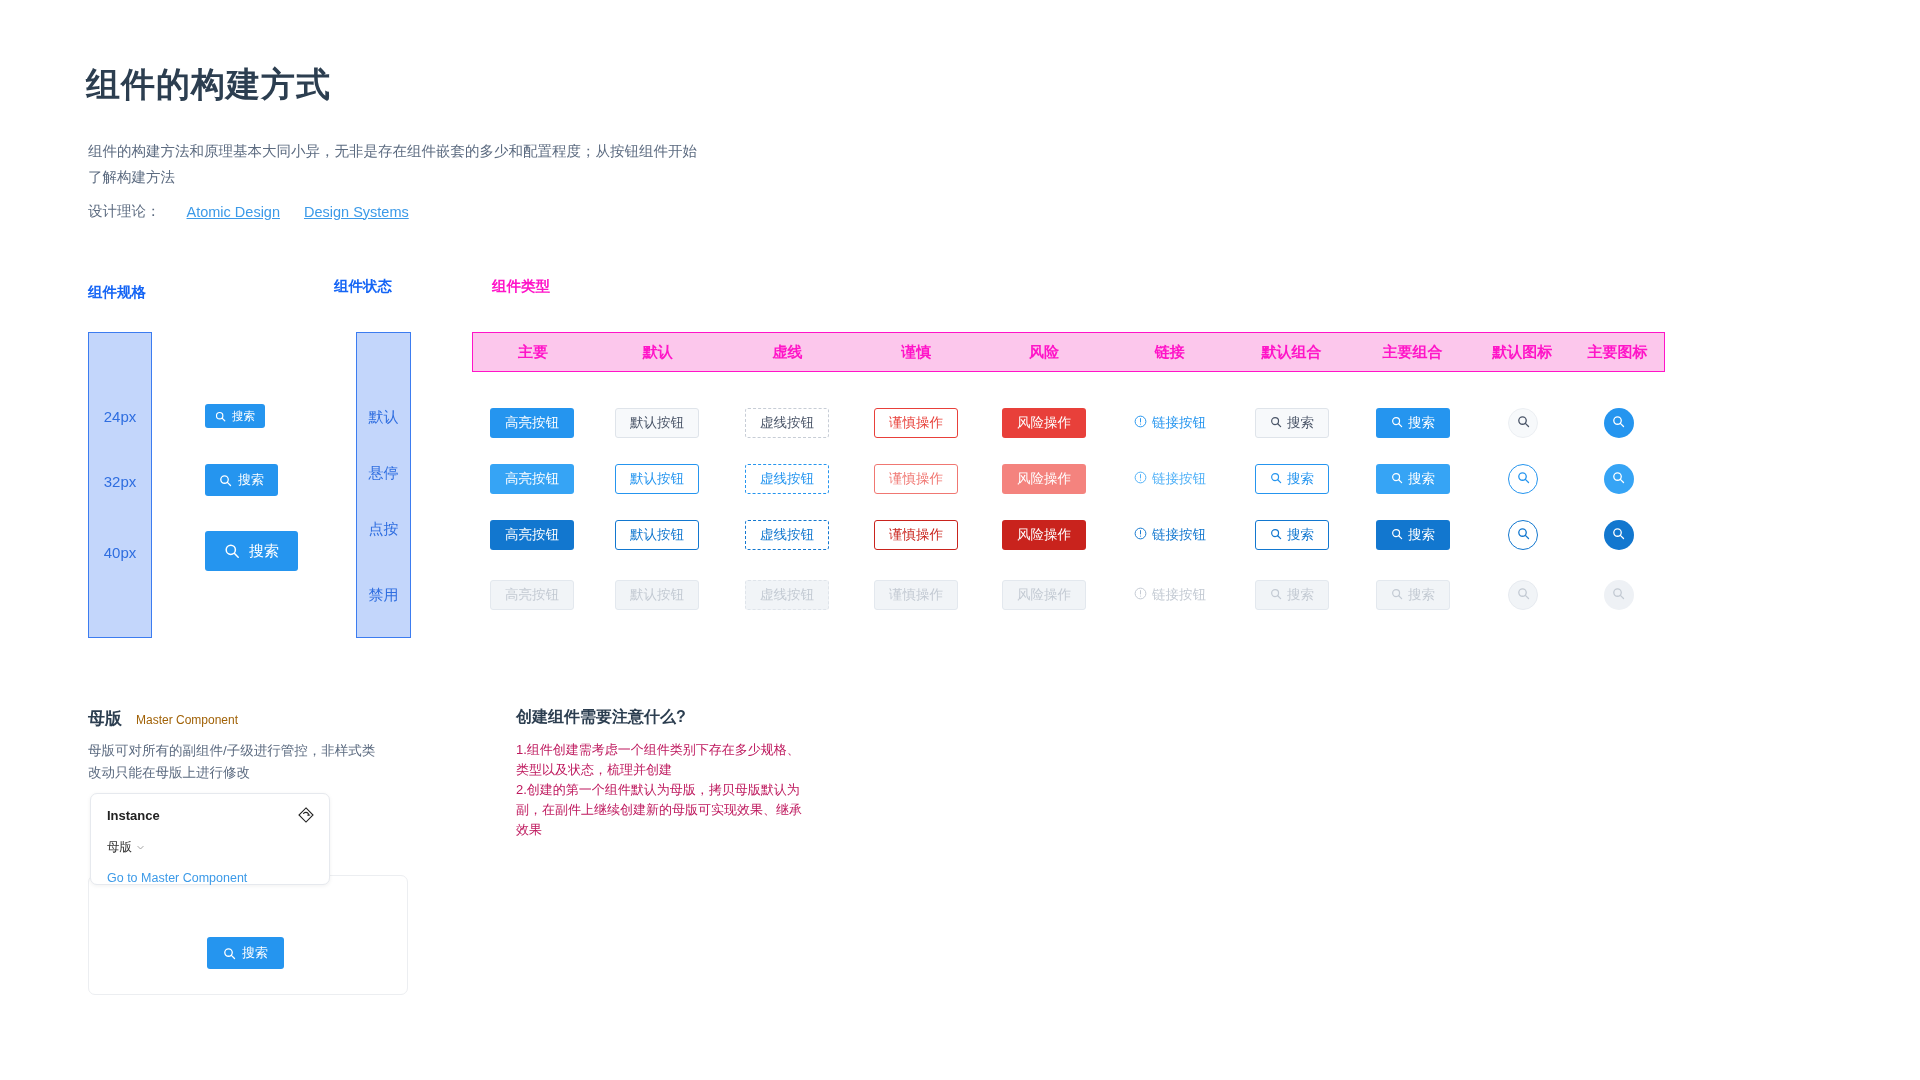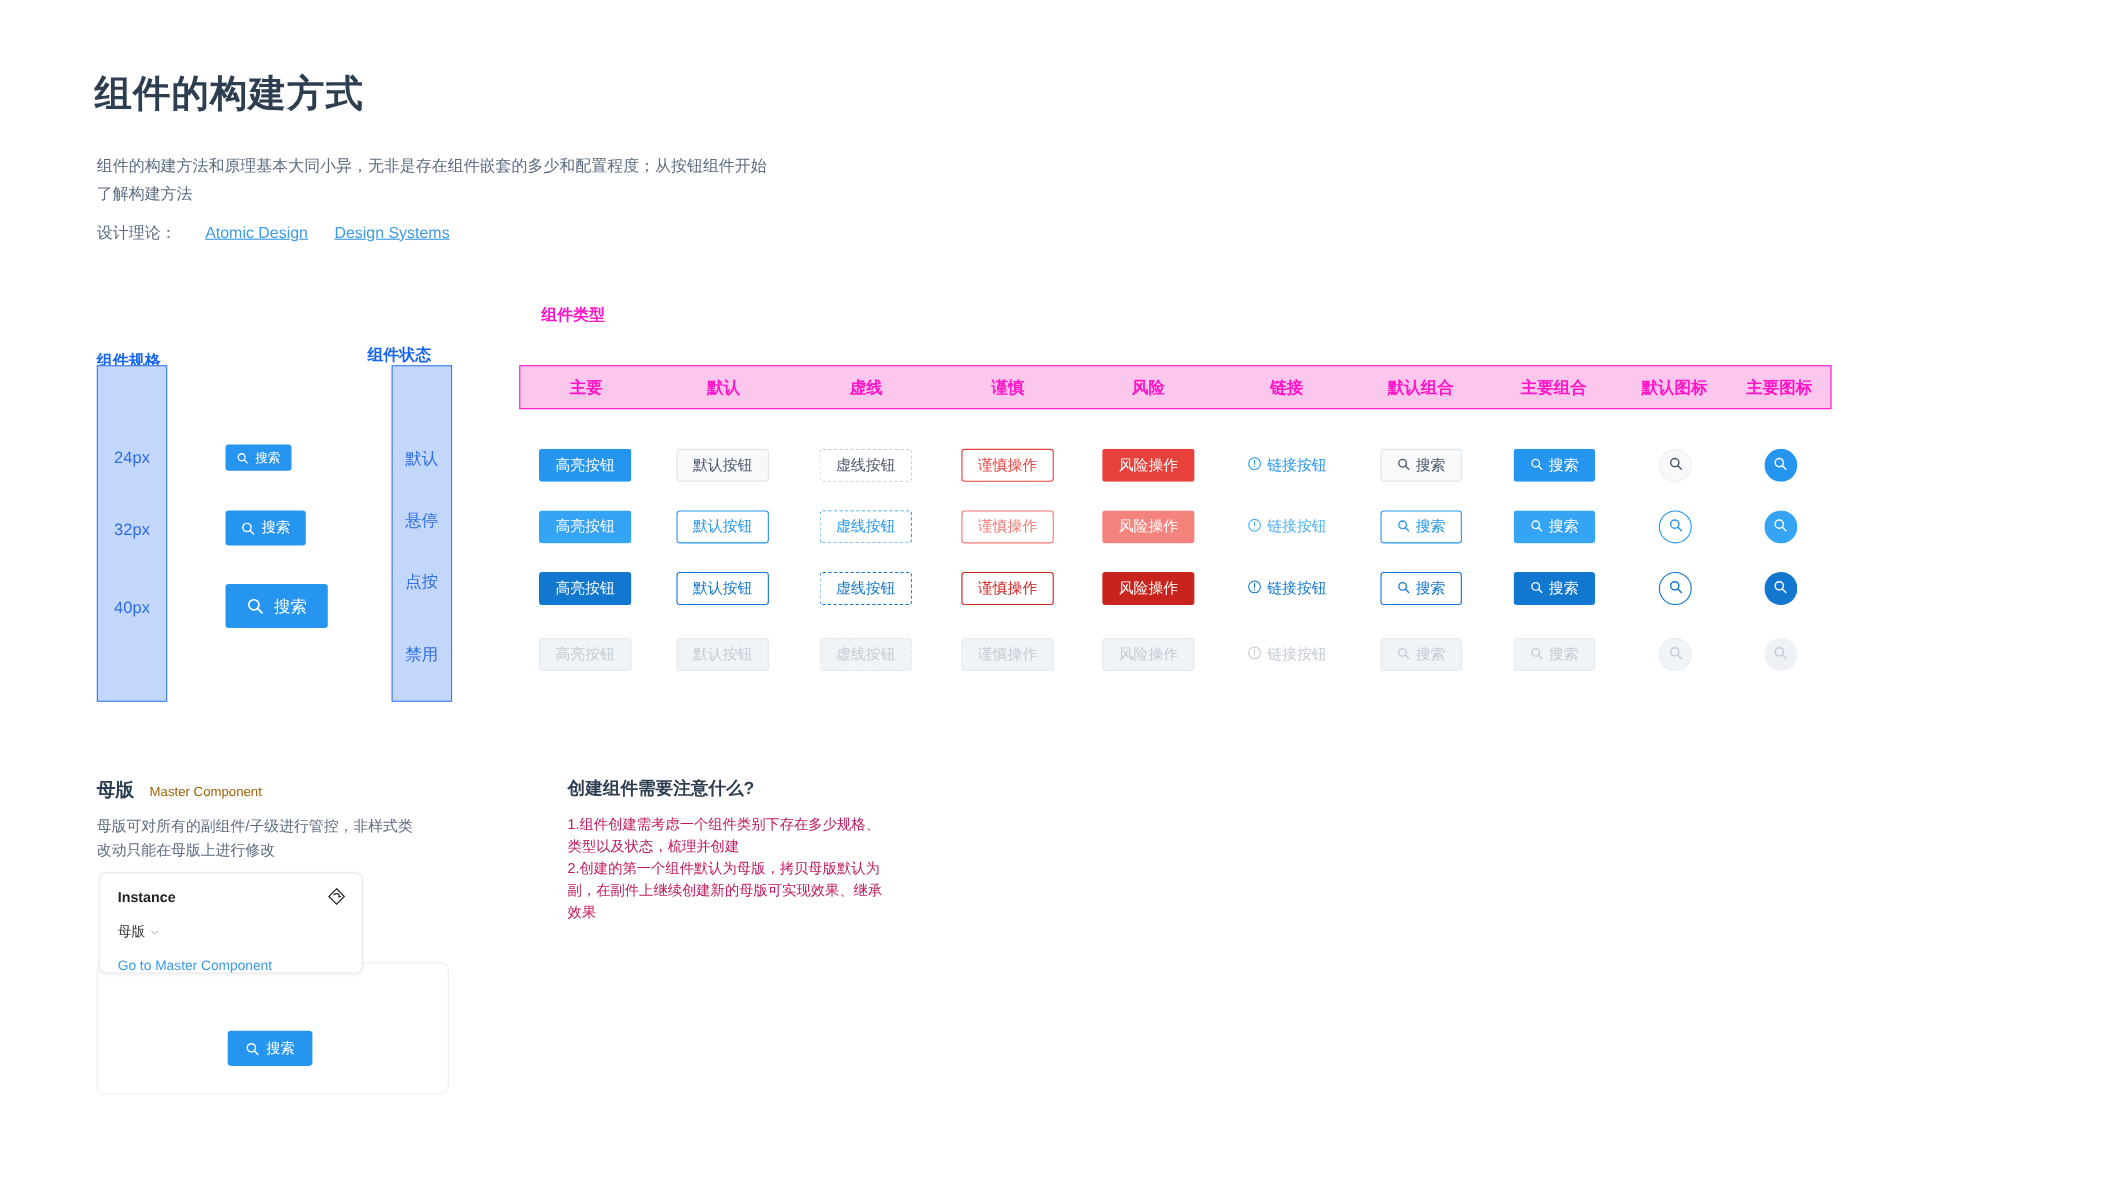--- a/index.html
+++ b/index.html
@@ -30,21 +30,21 @@
   .hdr-theory .lbl { margin-right: 14px; }
   .hdr-theory a {
     color: #3c9ae8; text-decoration: underline;
     font-size: 14.5px; margin-right: 12px;
   }
 
   
   .cap {
     position: absolute; font-size: 14.5px; font-weight: bold;
   }
-  .cap-blue { color: #1565f5; margin-top: 36px; }
+  .cap-blue { color: #1565f5; }
   .cap-pink { color: #ff14c8; }
 
   
   .spec-box {
     position: absolute; left: 88px; top: 332px;
     width: 64px; height: 306px;
     background: #c3d6fb; border: 1.5px solid #3c7cf0;
   }
   .spec-label {
     position: absolute; font-size: 15px; color: #2f6ee0;

